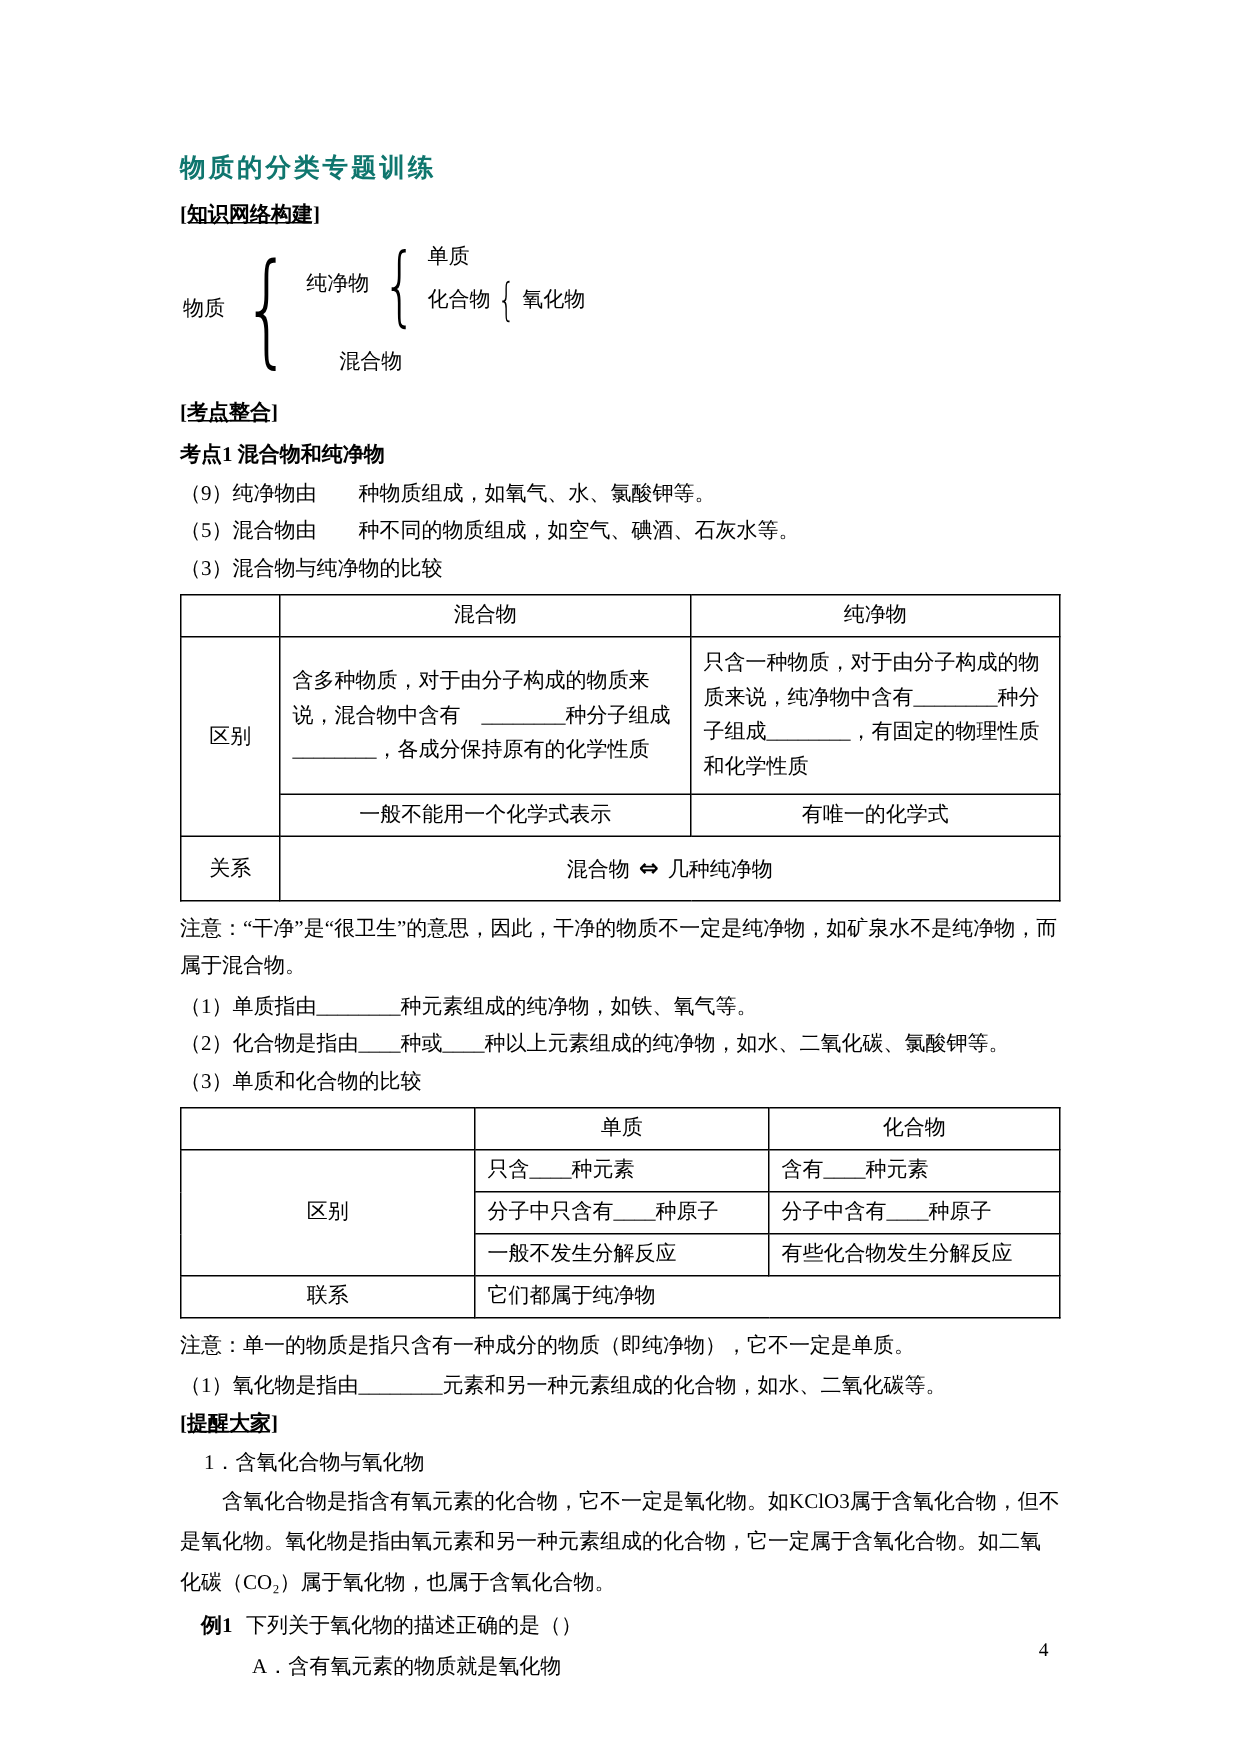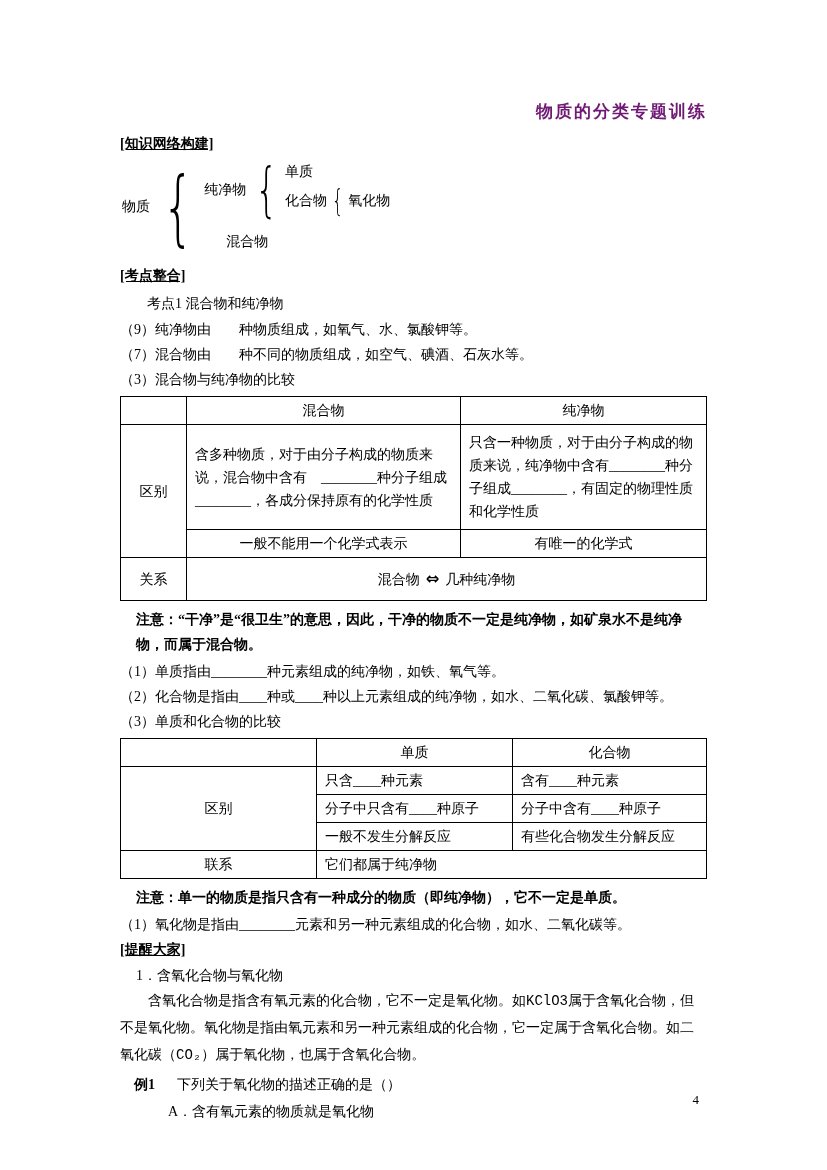--- a/index.html
+++ b/index.html
@@ -3,26 +3,26 @@
 <meta charset="utf-8">
 <style>
   html,body{margin:0;padding:0;}
   body{
     width:827px;height:1170px;background:#ffffff;color:#000;
     font-family:"Liberation Serif","DejaVu Serif",serif;
     font-size:14px;overflow:hidden;
   }
   .sheet{position:relative;width:827px;height:1170px;box-sizing:border-box;
          padding:100px 120px 0 120px;}
-  .doc-title{font-size:17px;font-weight:bold;color:#701a75;text-align:right;
+  .doc-title{font-size:17px;font-weight:bold;color:#0f766e;text-align:left;
              letter-spacing:2px;margin-bottom:8px;}
   .sec-header{font-weight:bold;line-height:26px;text-decoration:underline;}
-  .kd-title{font-weight:normal;line-height:26px;margin-top:2px;margin-left:27px;}
+  .kd-title{font-weight:bold;line-height:26px;margin-top:2px;}
   .line{line-height:25px;}
-  .note{line-height:25px;margin:2px 16px;font-weight:bold;}
+  .note{line-height:25px;margin:2px 0;}
   
   .diagram{display:flex;align-items:center;margin:4px 0 10px 2px;}
   .dcol{display:flex;flex-direction:column;align-items:flex-start;}
   .drow{display:flex;align-items:center;}
   .dtext{line-height:22px;white-space:nowrap;}
   .brace{font-family:"DejaVu Sans",sans-serif;font-weight:200;display:inline-block;
          line-height:1;transform:scaleX(0.62);}
   .b1{font-size:82px;margin:0 0 0 2px;}
   .b2{font-size:58px;margin:0 0 0 2px;}
   .b3{font-size:30px;margin:0 1px;}
@@ -32,23 +32,23 @@
   
   table.tbl{border-collapse:collapse;width:100%;margin:4px 0 6px 0;table-layout:fixed;}
   table.tbl td{border:1px solid #000;padding:2px 8px;line-height:23px;
                font-size:14px;vertical-align:middle;word-break:break-all;}
   .tc{text-align:center;}
   .dist-cell{height:100px;vertical-align:middle;}
   .rel-cell{height:38px;}
   .arrow{font-family:"DejaVu Sans",sans-serif;font-size:16px;font-weight:bold;
          padding:0 6px;}
   .indent-1{margin-left:16px;}
-  .para{line-height:27px;text-indent:2em;font-family:Liberation Mono, monospace;}
+  .para{line-height:27px;text-indent:2em;}
   .example{line-height:27px;margin-left:14px;margin-top:2px;}
-  .example b{margin-right:22px;}
+  .example b{margin-right:9px;}
   .option{line-height:27px;margin-left:48px;}
   .page-number{position:absolute;right:128px;bottom:62px;font-size:13px;}
 </style>
 </head>
 <body>
 
 <div class="sheet">
 
   <div class="doc-title">物质的分类专题训练</div>
 
@@ -71,21 +71,21 @@
         </div>
       </div>
       <span class="dtext mixture">混合物</span>
     </div>
   </div>
 
   <div class="sec-header">[考点整合]</div>
 
   <div class="kd-title">考点1 混合物和纯净物</div>
   <div class="line">（9）纯净物由　　种物质组成，如氧气、水、氯酸钾等。</div>
-  <div class="line">（7）混合物由　　种不同的物质组成，如空气、碘酒、石灰水等。</div>
+  <div class="line">（5）混合物由　　种不同的物质组成，如空气、碘酒、石灰水等。</div>
   <div class="line">（3）混合物与纯净物的比较</div>
 
   <table class="tbl">
     <colgroup>
         <col style="width:66px">
         <col style="width:274px">
         <col>
       </colgroup>
     <tbody>
         <tr>

